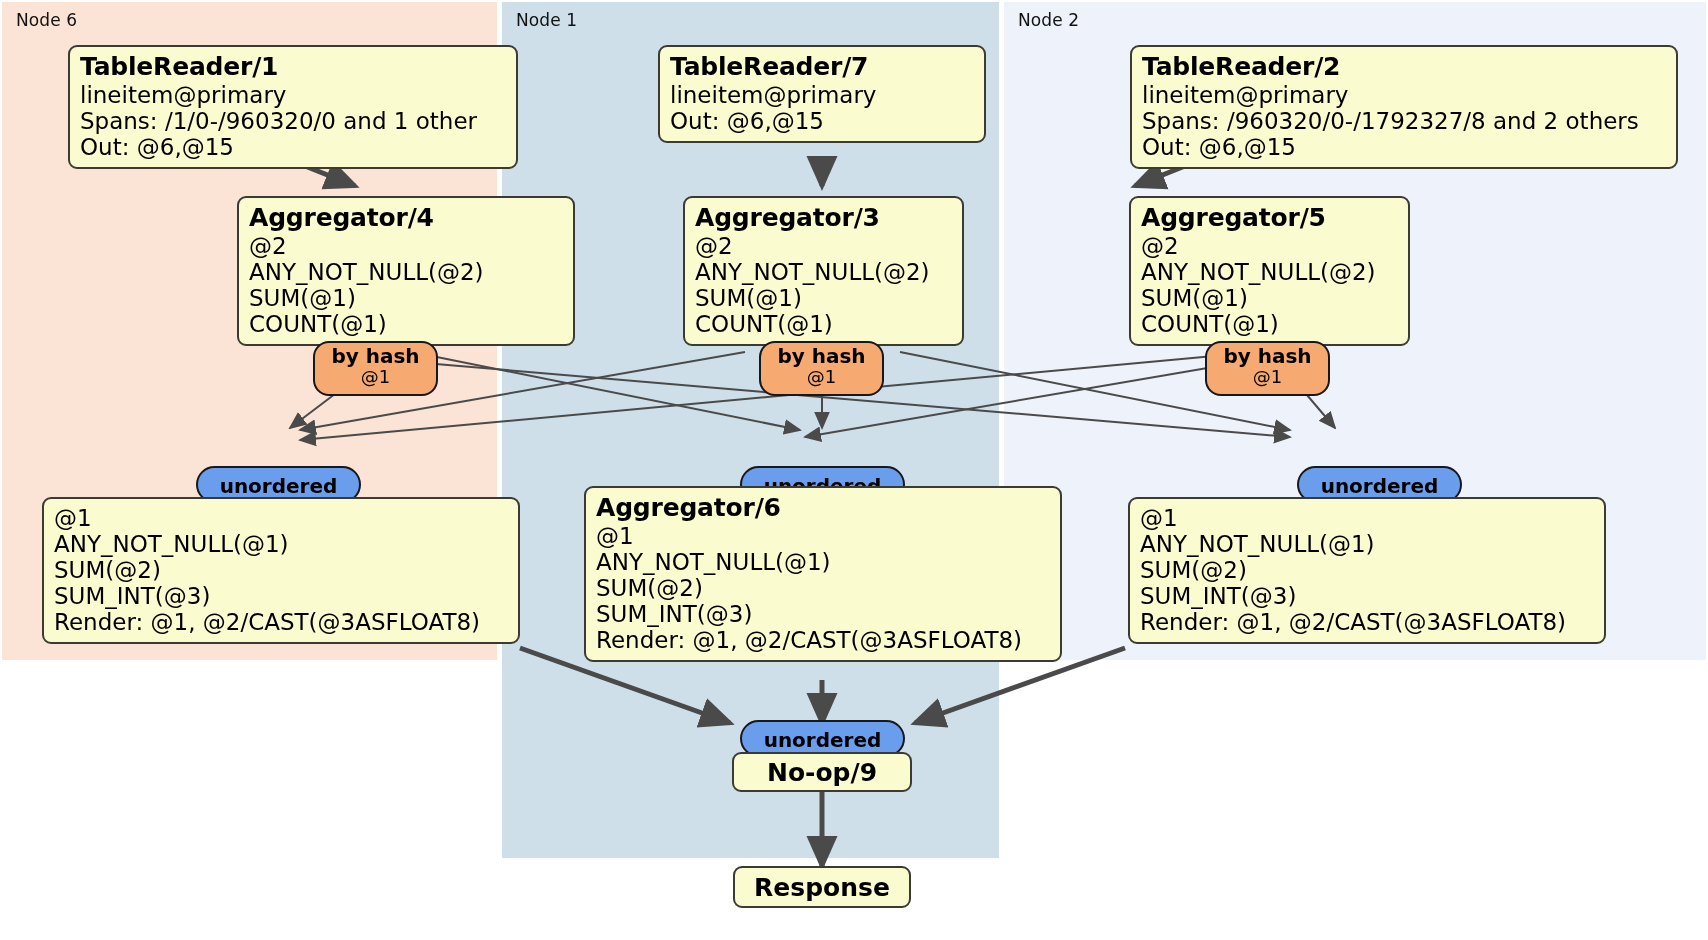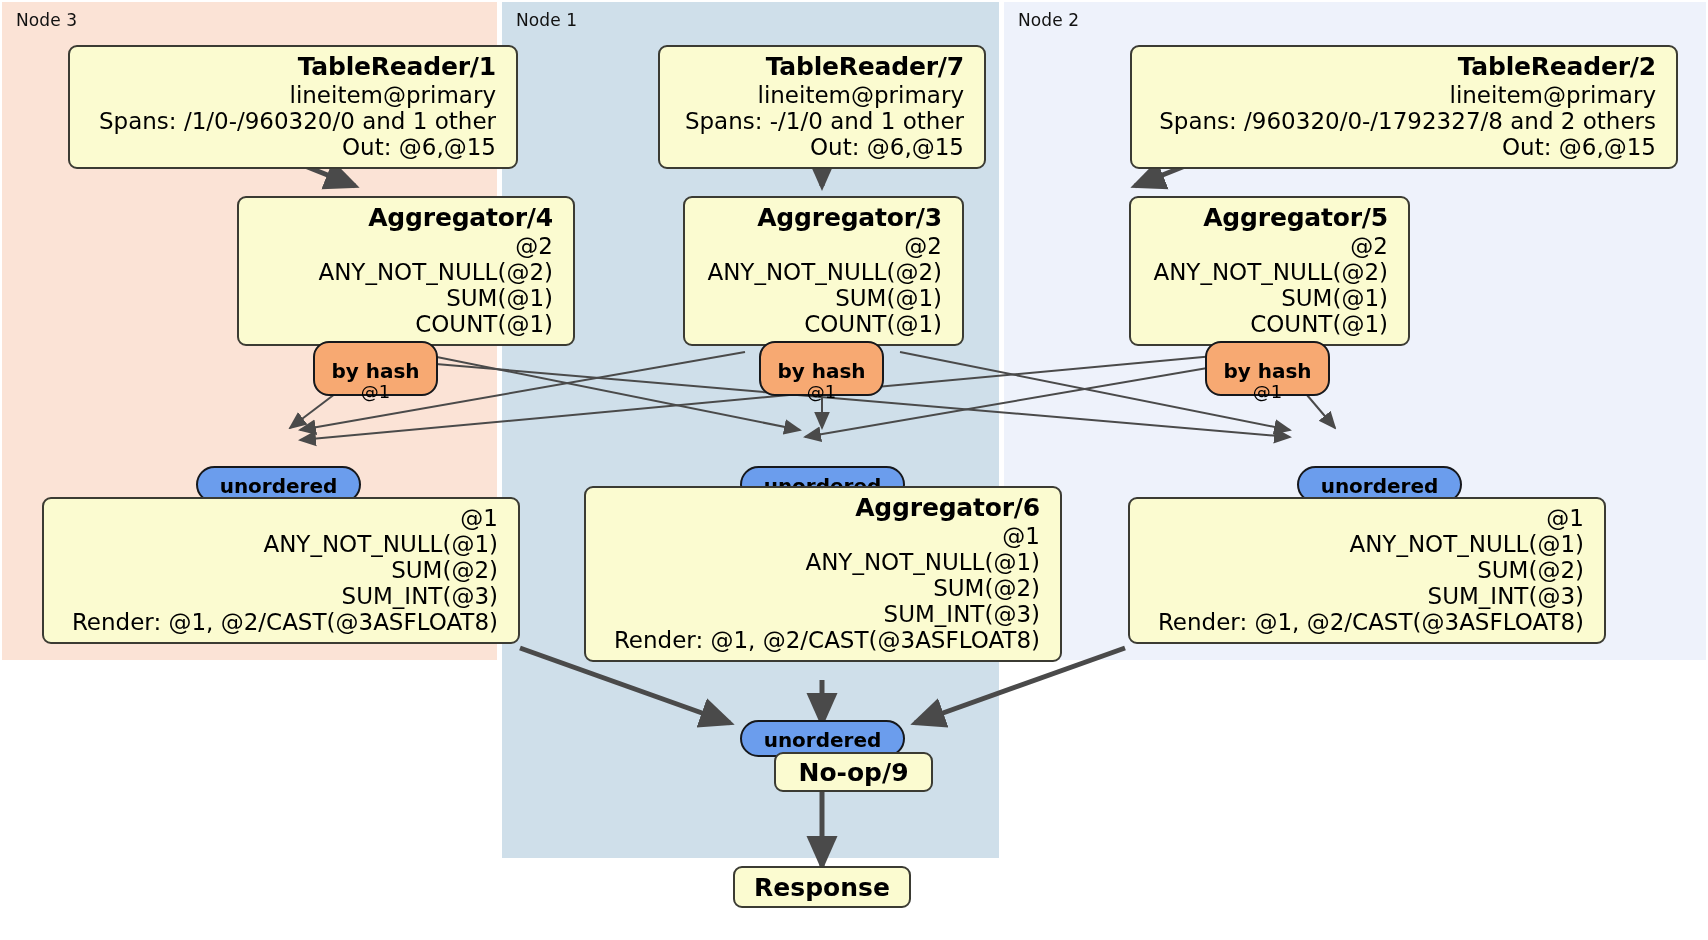--- a/index.html
+++ b/index.html
@@ -5,45 +5,45 @@
   html,body{margin:0;padding:0;background:#ffffff;}
   body{font-family:"DejaVu Sans","Liberation Sans",sans-serif;}
   #canvas{position:relative;width:1708px;height:940px;overflow:hidden;background:#ffffff;}
 
   .node-panel{position:absolute;box-sizing:border-box;}
   .node-label{position:absolute;font-size:17px;color:#111;letter-spacing:.1px;}
 
   svg.edges{position:absolute;left:0;top:0;width:1708px;height:940px;overflow:visible;}
 
   .proc{position:absolute;box-sizing:border-box;background:#fbfbd0;border:2px solid #3b3b33;
-        border-radius:9px;text-align:right;padding:6px 20px 7px 10px;line-height:1.13;}
+        border-radius:9px;text-align:left;padding:6px 10px 7px 10px;line-height:1.13;}
   .proc .ttl{font-weight:bold;font-size:25px;color:#000;letter-spacing:-.2px;margin-bottom:1px;}
   .proc .ln{font-size:23px;color:#000;white-space:nowrap;}
 
   .small-proc{position:absolute;box-sizing:border-box;background:#fbfbd0;border:2px solid #3b3b33;
               border-radius:9px;text-align:center;display:flex;align-items:center;justify-content:center;}
   .small-proc .ttl{font-weight:bold;font-size:25px;color:#000;}
 
   .pill{position:absolute;box-sizing:border-box;border:2px solid #16181c;border-radius:22px;
-        text-align:center;line-height:1.08;padding-top:18px;}
+        text-align:center;line-height:1.08;padding-top:3px;}
   .pill.hash{background:#f7a972;border-radius:16px;}
   .pill.unord{background:#6b9ded;border-radius:20px;display:flex;align-items:center;justify-content:center;padding-top:4px;}
   .pill .pt{font-weight:bold;font-size:20px;color:#000;}
   .pill .ps{font-size:18px;color:#000;display:block;margin-top:-1px;}
 </style>
 </head>
 <body>
 
 <div id="canvas">
 
   <div class="node-panel" style="left:2px;top:2px;width:495px;height:658px;background:#fbe3d6;"></div>
   <div class="node-panel" style="left:502px;top:2px;width:497px;height:856px;background:#cfdfea;"></div>
   <div class="node-panel" style="left:1004px;top:2px;width:702px;height:658px;background:#eef2fb;"></div>
 
-  <div class="node-label" style="left:16px;top:10px;">Node 3</div>
+  <div class="node-label" style="left:16px;top:10px;">Node 6</div>
   <div class="node-label" style="left:516px;top:10px;">Node 1</div>
   <div class="node-label" style="left:1018px;top:10px;">Node 2</div>
 
   <svg class="edges" viewBox="0 0 1708 940">
     <defs>
       <marker id="ah-thin" markerWidth="9" markerHeight="9" refX="8" refY="4.5" orient="auto">
         <path d="M0,0.6 L9,4.5 L0,8.4 z" fill="#4a4a4a"></path>
       </marker>
       <marker id="ah-thick" markerWidth="7" markerHeight="7" refX="6" refY="3.5" orient="auto">
         <path d="M0,0.4 L7,3.5 L0,6.6 z" fill="#4a4a4a"></path>
@@ -78,21 +78,20 @@
   <div class="proc" style="left:68px;top:45px;width:450px;">
     <div class="ttl">TableReader/1</div>
     <div class="ln">lineitem@primary</div>
     <div class="ln">Spans: /1/0-/960320/0 and 1 other</div>
     <div class="ln">Out: @6,@15</div>
   </div>
 
   <div class="proc" style="left:658px;top:45px;width:328px;">
     <div class="ttl">TableReader/7</div>
     <div class="ln">lineitem@primary</div>
-    <div class="ln">Spans: -/1/0 and 1 other</div>
     <div class="ln">Out: @6,@15</div>
   </div>
 
   <div class="proc" style="left:1130px;top:45px;width:548px;">
     <div class="ttl">TableReader/2</div>
     <div class="ln">lineitem@primary</div>
     <div class="ln">Spans: /960320/0-/1792327/8 and 2 others</div>
     <div class="ln">Out: @6,@15</div>
   </div>
 
@@ -165,21 +164,21 @@
     <div class="ln">ANY_NOT_NULL(@1)</div>
     <div class="ln">SUM(@2)</div>
     <div class="ln">SUM_INT(@3)</div>
     <div class="ln">Render: @1, @2/CAST(@3ASFLOAT8)</div>
   </div>
 
   <div class="pill unord" style="left:740px;top:720px;width:165px;height:37px;">
     <span class="pt">unordered</span>
   </div>
 
-  <div class="small-proc" style="left:774px;top:752px;width:159px;height:40px;">
+  <div class="small-proc" style="left:732px;top:752px;width:180px;height:40px;">
     <span class="ttl">No-op/9</span>
   </div>
 
   <div class="small-proc" style="left:733px;top:866px;width:178px;height:42px;">
     <span class="ttl">Response</span>
   </div>
 
 </div>
 
 </body></html>

